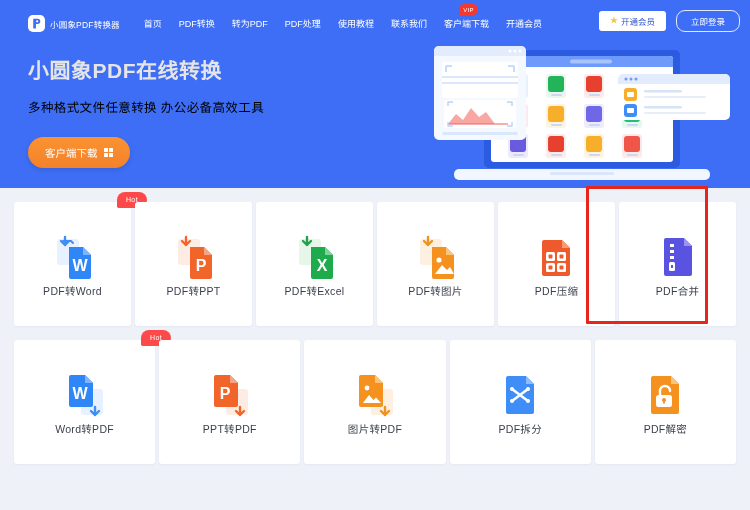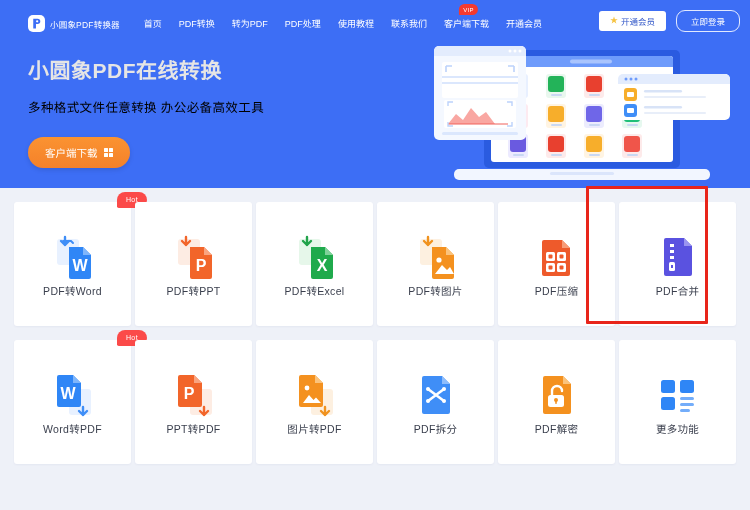--- a/index.html
+++ b/index.html
@@ -473,27 +473,16 @@
         <path d="M14 7h18l8 8v28a2 2 0 0 1-2 2H14a2 2 0 0 1-2-2V9a2 2 0 0 1 2-2z" fill="#f4911f"></path>
         <path d="M32 7l8 8h-8z" fill="#fbc37c"></path>
         <path d="M21 26v-4a5 5 0 0 1 10 0" stroke="#ffffff" stroke-width="2.4" fill="none" stroke-linecap="round"></path>
         <rect x="17" y="26" width="16" height="12" rx="2.5" fill="#ffffff"></rect>
         <circle cx="25" cy="31" r="2" fill="#f4911f"></circle>
         <rect x="24.2" y="31" width="1.6" height="4" rx=".8" fill="#f4911f"></rect>
       </svg>
       <span class="tool-label">PDF解密</span>
     </div>
 
-    <div class="tool-card">
-      <svg class="tool-icon" viewBox="0 0 52 52" aria-hidden="true">
-        <rect x="9" y="11" width="14" height="13" rx="2.5" fill="#2f86f6"></rect>
-        <rect x="28" y="11" width="14" height="13" rx="2.5" fill="#2f86f6"></rect>
-        <rect x="9" y="28" width="14" height="13" rx="2.5" fill="#2f86f6"></rect>
-        <rect x="28" y="28" width="14" height="3" rx="1.5" fill="#73adfa"></rect>
-        <rect x="28" y="34" width="14" height="3" rx="1.5" fill="#73adfa"></rect>
-        <rect x="28" y="40" width="10" height="3" rx="1.5" fill="#73adfa"></rect>
-      </svg>
-      <span class="tool-label">更多功能</span>
-    </div>
   </div>
 
   <div class="highlight-box" style="left:586px; top:-2px; width:122px; height:138px;"></div>
 </section>
 
 </body></html>

